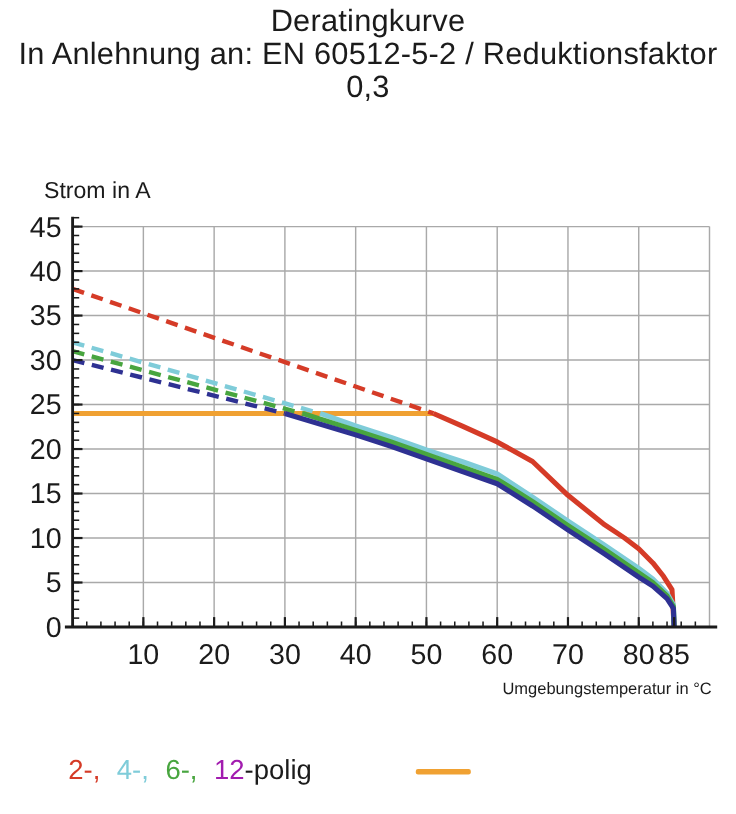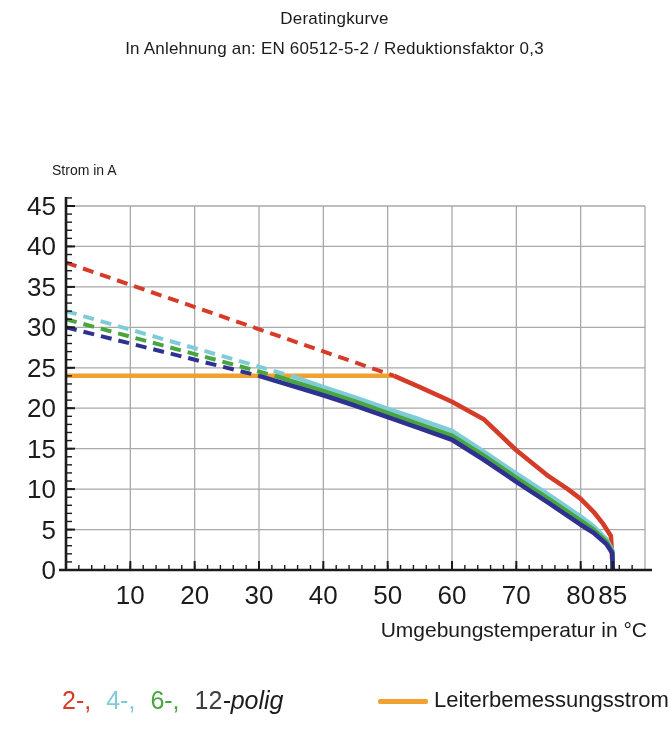--- a/index.html
+++ b/index.html
@@ -1,26 +1,26 @@
 <!DOCTYPE html>
 <html><head>
 <meta charset="utf-8">
 <style>
   html,body{margin:0;padding:0;background:#ffffff;}
   body{font-family:"Liberation Sans","DejaVu Sans",sans-serif;color:#1b1b1b;}
   .page{position:relative;width:669px;height:740px;background:#fff;overflow:hidden;}
   .titles{position:absolute;top:4px;left:0;width:669px;text-align:center;
-          font-size:17px;line-height:30px;font-weight:400;letter-spacing:0.2px;}
-  .ylabel{position:absolute;top:162px;left:52px;font-size:14px;}
-  .xlabel{position:absolute;top:618px;right:22px;font-size:21px;text-align:center;}
+          font-size:28px;line-height:30px;font-weight:400;letter-spacing:0.2px;}
+  .ylabel{position:absolute;top:162px;left:40px;font-size:21px;}
+  .xlabel{position:absolute;top:618px;right:22px;font-size:15px;text-align:center;}
   .chart-wrap{position:absolute;top:160px;left:0;width:669px;height:460px;}
   .legend-row{position:absolute;top:686px;left:62px;display:flex;gap:15px;
               font-size:25px;align-items:baseline;}
   .legend-row .grp{display:flex;align-items:baseline;}
-  .legend-suffix{color:#1b1b1b;font-style:italic;}
+  .legend-suffix{color:#1b1b1b;}
   .rated-swatch{position:absolute;top:699px;left:378px;width:50px;height:5px;border-radius:2px;}
   .rated-label{position:absolute;top:687px;left:434px;font-size:22px;}
   svg text{font-family:"Liberation Sans","DejaVu Sans",sans-serif;}
 </style>
 </head>
 <body>
 
 <div class="page">
 
   <div class="titles">
@@ -191,21 +191,20 @@
       </svg>
   </div>
 
   <div class="xlabel">Umgebungstemperatur in °C</div>
 
   <div class="legend-row">
     <span id="legend-items" class="grp">
         <span style="color: rgb(213, 59, 39);">2-,</span>
         <span style="color: rgb(127, 204, 217); margin-left: 15px;">4-,</span>
         <span style="color: rgb(72, 165, 63); margin-left: 15px;">6-,</span>
-        <span style="color: #404040; margin-left: 15px;">12</span>
+        <span style="color: #a21caf; margin-left: 15px;">12</span>
         <span class="legend-suffix">-polig</span>
       </span>
   </div>
 
   <div class="rated-swatch" id="rated-swatch" style="background: rgb(240, 161, 50);"></div>
-  <div class="rated-label">Leiterbemessungsstrom</div>
 
 </div>
 
 </body></html>

